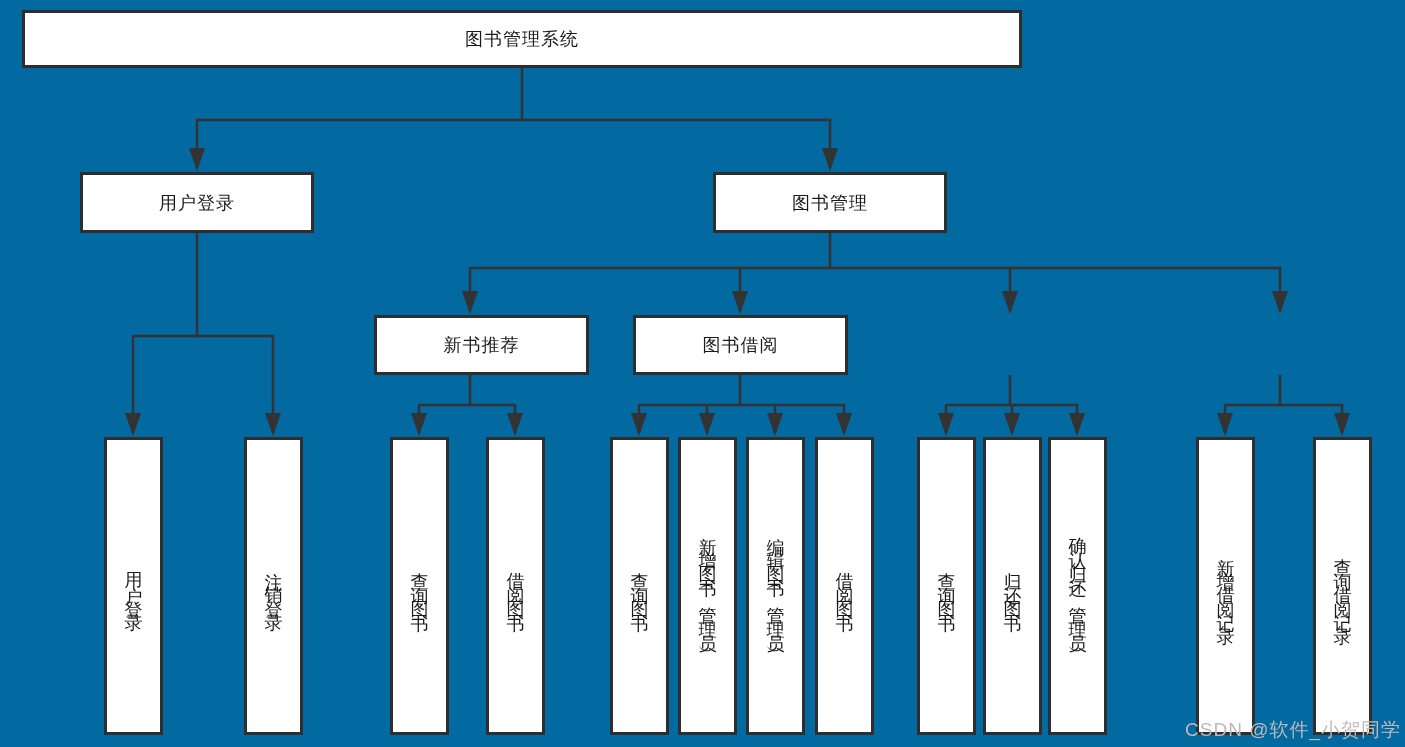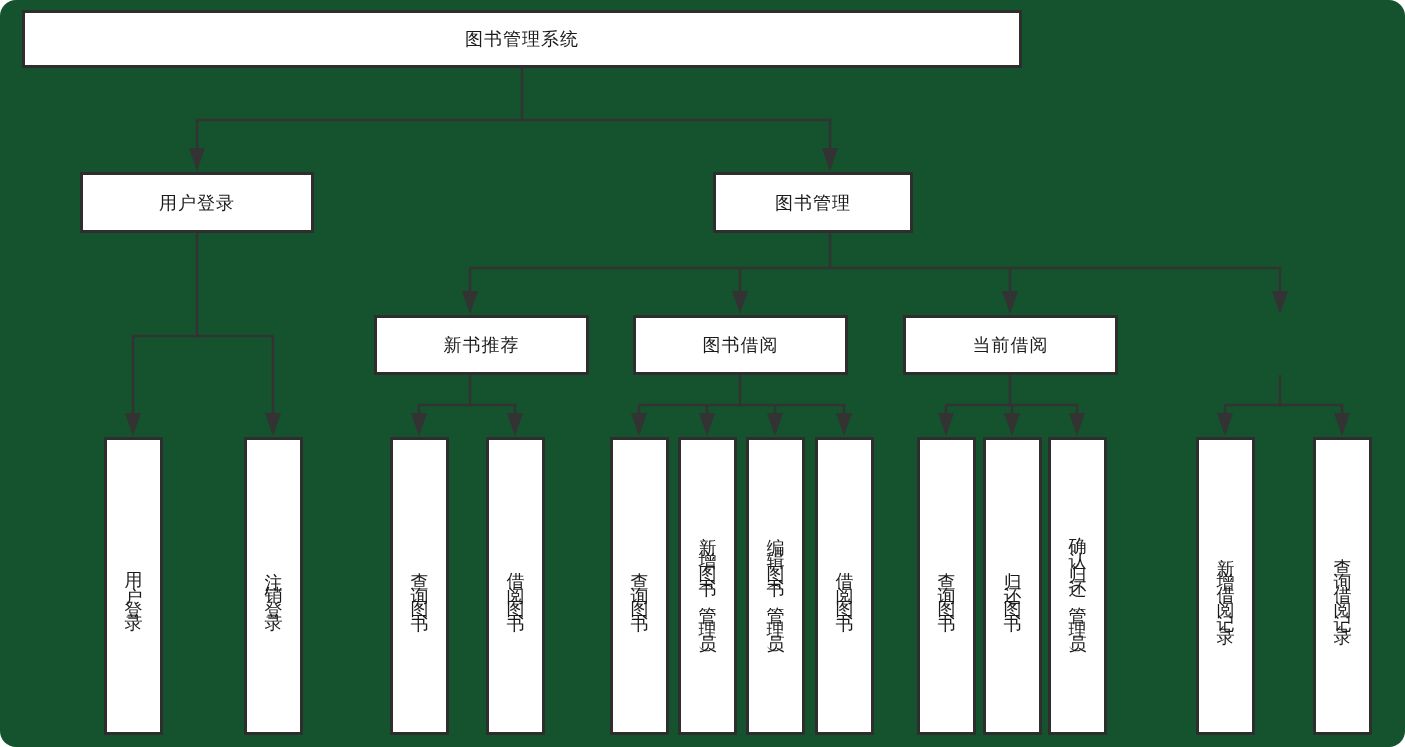--- a/index.html
+++ b/index.html
@@ -1,22 +1,21 @@
 <!DOCTYPE html>
 <html><head>
 <meta charset="utf-8">
 <style>
   html,body{margin:0;padding:0;background:#ffffff;}
   body{font-family:"Liberation Sans","DejaVu Sans",sans-serif;}
   #canvas{
     position:relative;
     width:1405px;height:747px;
-    background:#14532d;
+    background:#0369a1;
     overflow:hidden;
-    border-radius:16px;
   }
   #wires{position:absolute;left:0;top:0;}
   .box{
     position:absolute;
     box-sizing:border-box;
     background:#ffffff;
     border:3px solid #2e2e2e;
     display:flex;
     align-items:center;
     justify-content:center;
@@ -120,32 +119,29 @@
     </g>
   </svg>
 
   <div class="box" style="left:22px;top:10px;width:1000px;height:58px;">
     <span>图书管理系统</span>
   </div>
 
   <div class="box lvl2" style="left:80px;width:234px;">
     <span>用户登录</span>
   </div>
-  <div class="box lvl2" style="left:713px;width:200px;">
+  <div class="box lvl2" style="left:713px;width:234px;">
     <span>图书管理</span>
   </div>
 
   <div class="box lvl3" style="left:374px;">
     <span>新书推荐</span>
   </div>
   <div class="box lvl3" style="left:633px;font-family:Liberation Serif, serif;">
     <span>图书借阅</span>
-  </div>
-  <div class="box lvl3" style="left:903px;">
-    <span>当前借阅</span>
   </div>
 
   <div class="box leaf" style="left:104px;">
     <span class="vtext">用户登录</span>
   </div>
   <div class="box leaf" style="left:244px;">
     <span class="vtext">注销登录</span>
   </div>
 
   <div class="box leaf" style="left:390px;">
@@ -178,14 +174,15 @@
     <span class="vtext">确认归还（管理员）</span>
   </div>
 
   <div class="box leaf" style="left:1196px;">
     <span class="vtext">新增借阅记录</span>
   </div>
   <div class="box leaf" style="left:1313px;">
     <span class="vtext">查询借阅记录</span>
   </div>
 
+  <div id="watermark">CSDN @软件_小贺同学</div>
 
 </div>
 
 </body></html>

